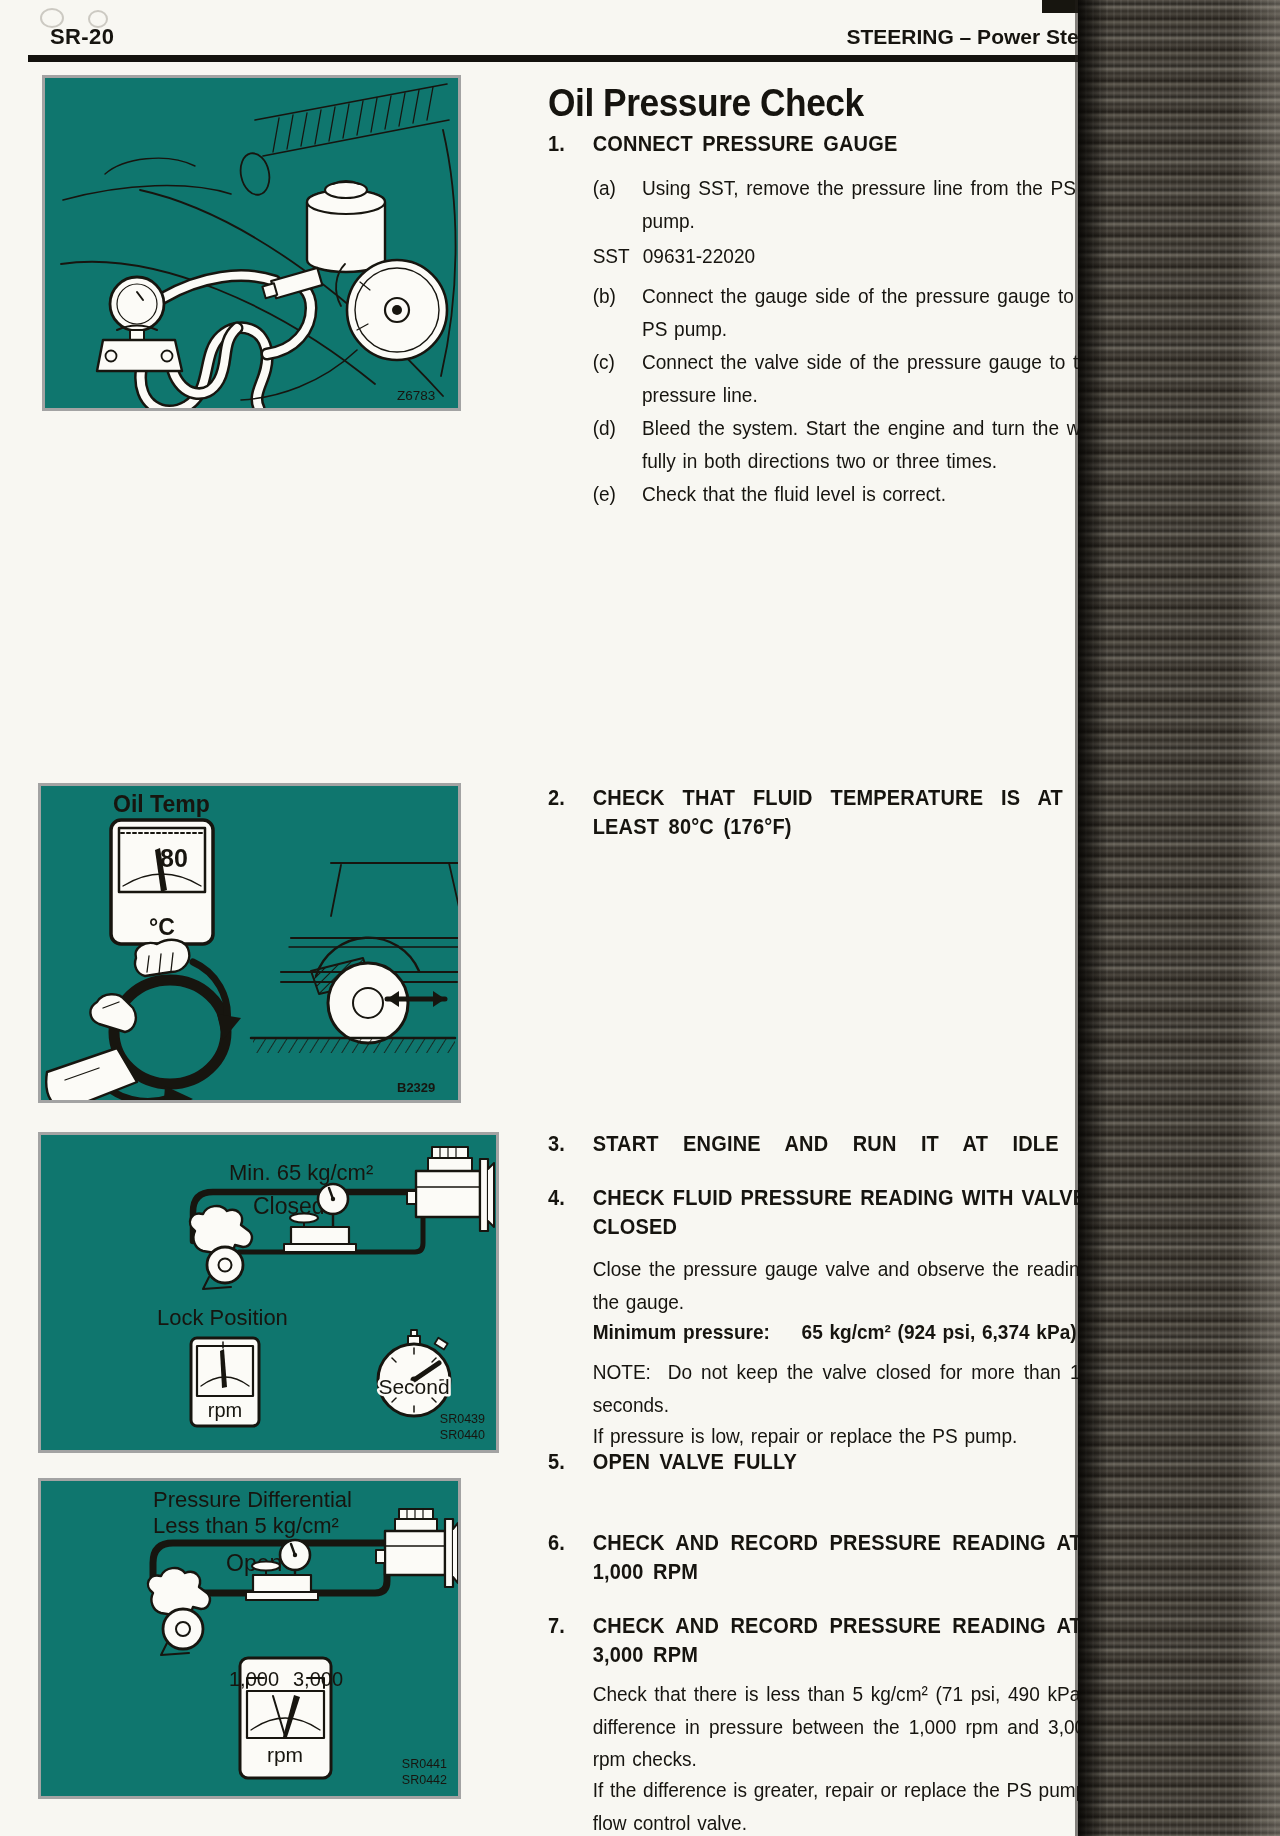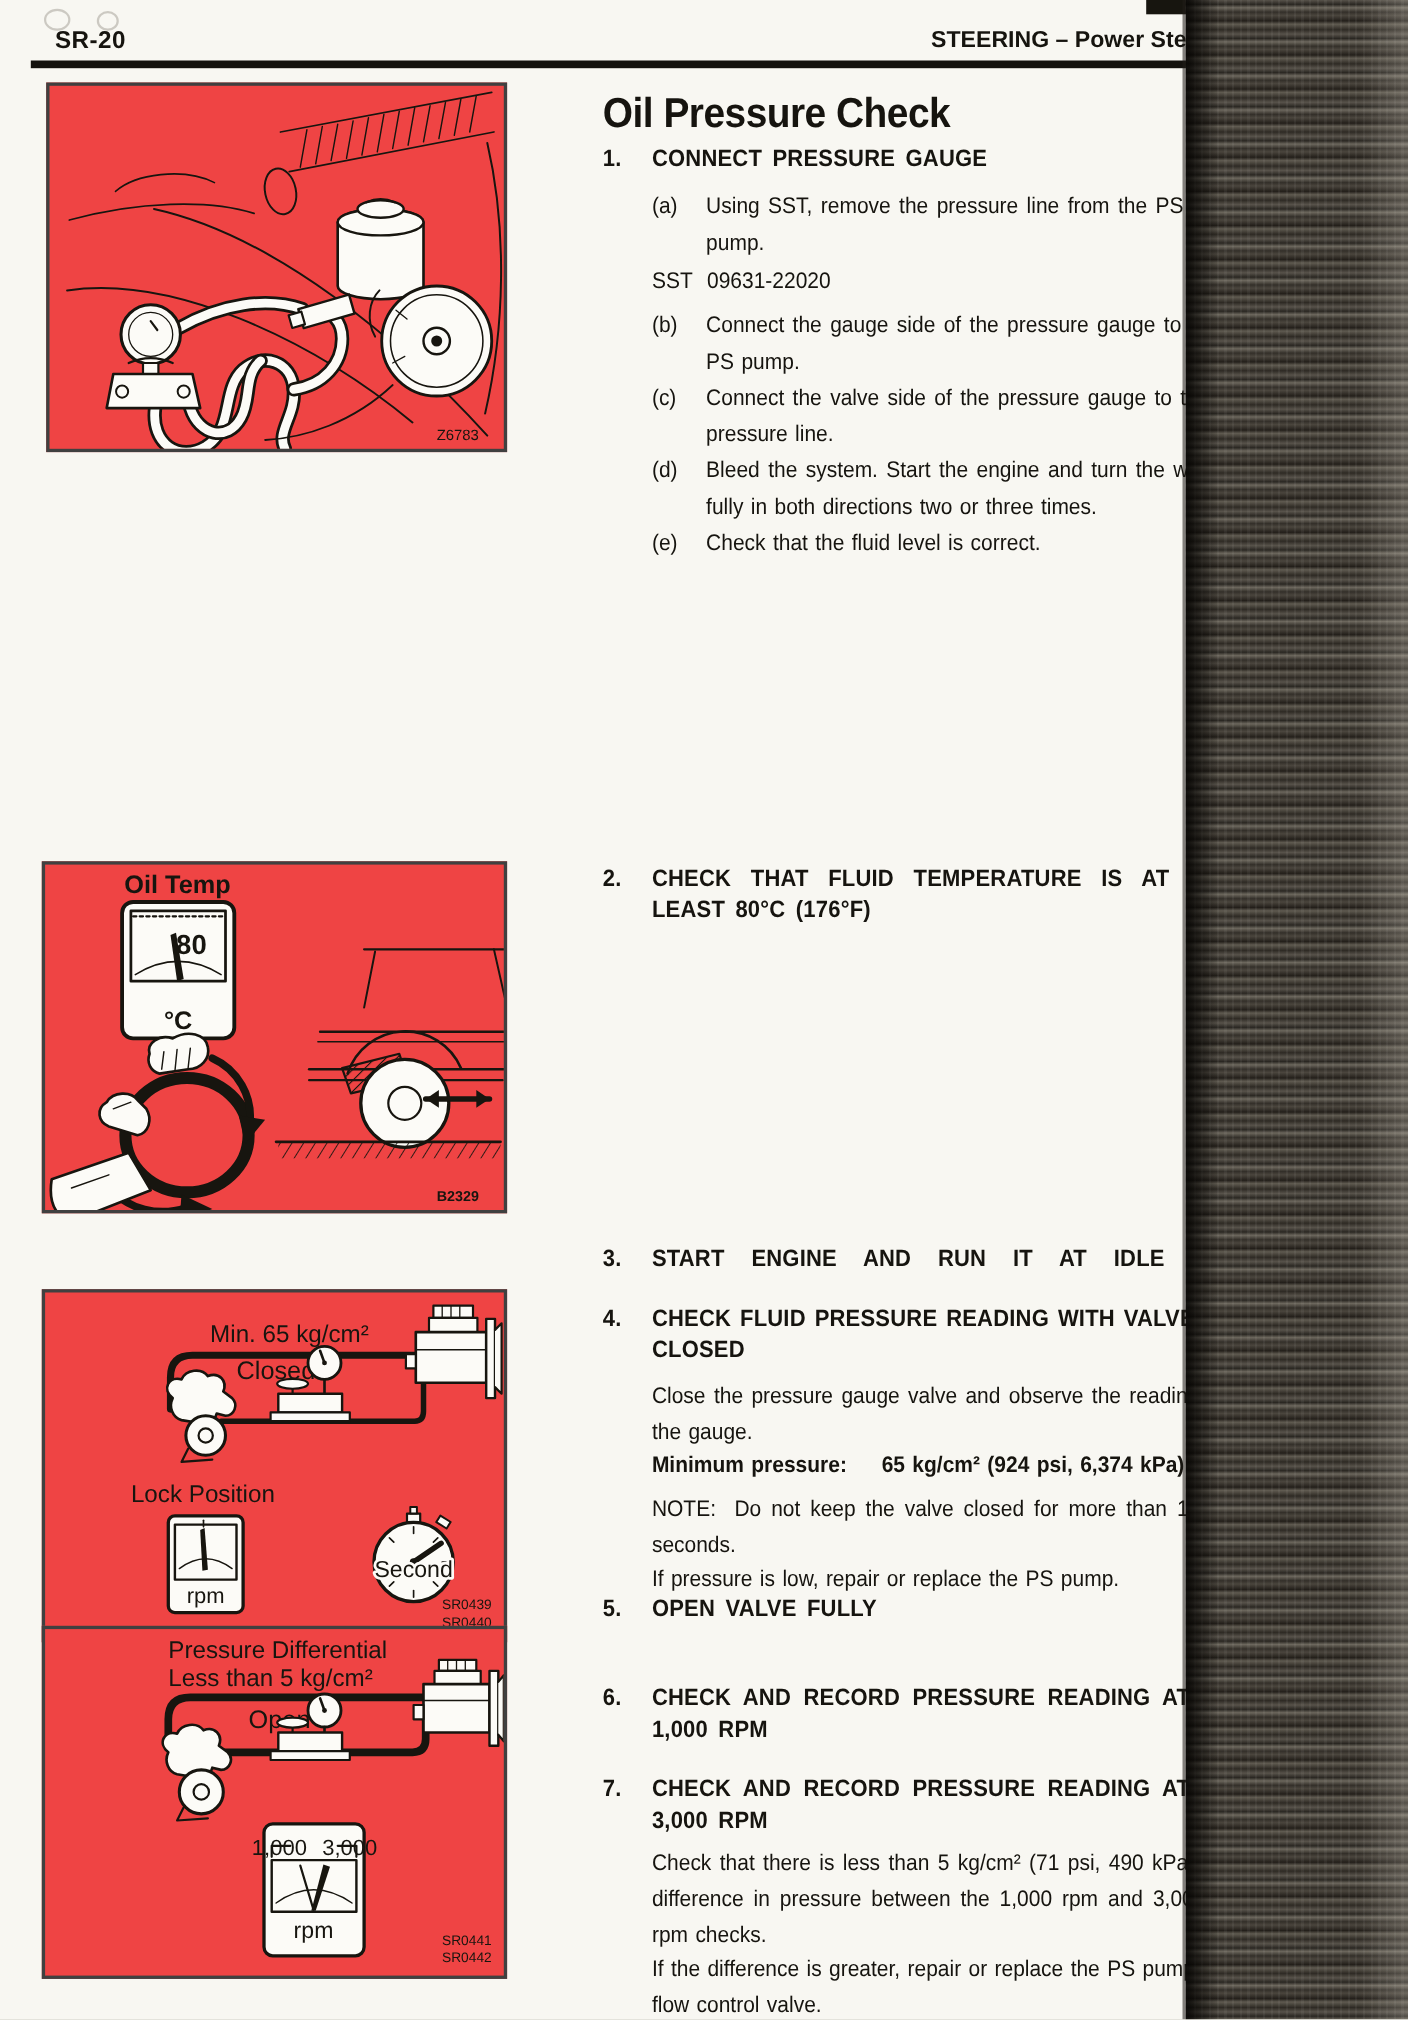--- a/index.html
+++ b/index.html
@@ -5,25 +5,25 @@
   html,body{margin:0;padding:0;background:#d8d5cd;}
   .page{position:relative;width:1280px;height:1836px;background:#f8f7f2;overflow:hidden;
         font-family:"Liberation Sans",sans-serif;color:#16140f;}
   
   .hdr-code{position:absolute;left:50px;top:24px;font-size:22px;font-weight:700;letter-spacing:.4px;}
   .hdr-title{position:absolute;left:0;top:25px;width:1130px;text-align:right;font-size:21px;font-weight:700;}
   .hdr-rule{position:absolute;left:28px;top:55px;width:1090px;height:7px;background:#14120e;}
   .scanmark{position:absolute;border:2px solid #a8a49a;border-radius:50%;opacity:.55;}
   .topband{position:absolute;left:1042px;top:0;width:238px;height:13px;background:#17150f;}
   
-  .fig{position:absolute;background:#ef4444;border:3px solid #404040;}
+  .fig{position:absolute;background:#0f766e;border:3px solid #a3a3a3;}
   .fig svg{display:block;width:100%;height:100%;}
   #fig1{left:42px;top:75px;width:413px;height:330px;}
   #fig2{left:38px;top:783px;width:417px;height:314px;font-weight:bold;}
-  #fig3{left:38px;top:1172px;width:417px;height:315px;}
+  #fig3{left:38px;top:1132px;width:417px;height:315px;padding-left:38px;}
   #fig4{left:38px;top:1478px;width:417px;height:315px;}
   
   .rightcol{position:absolute;left:548px;top:0;width:620px;height:1836px;
             transform:scaleX(.93);transform-origin:0 0;}
   .title{position:absolute;left:0;top:82px;font-size:38px;font-weight:700;letter-spacing:-.5px;white-space:nowrap;}
   .blk{position:absolute;left:0;white-space:nowrap;}
   .h{font-size:21.5px;font-weight:700;line-height:28.5px;word-spacing:4px;letter-spacing:.2px;}
   .b{font-size:20.5px;line-height:32.5px;word-spacing:1.5px;}
   .bold{font-weight:700;}
   .num{position:absolute;left:0;top:0;}

